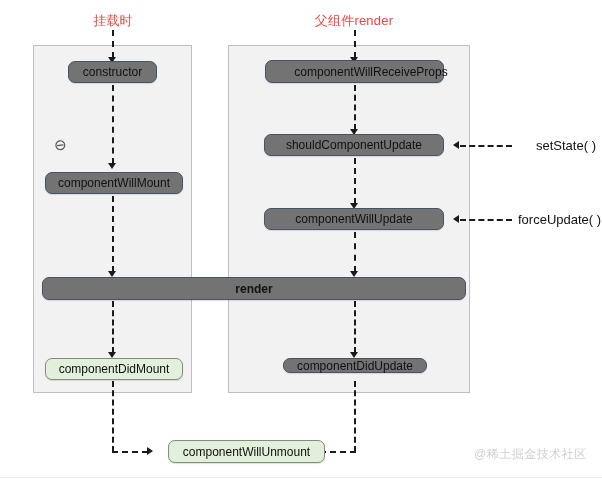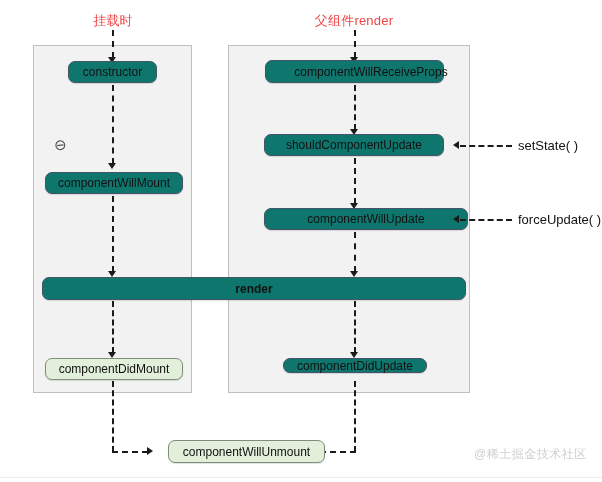--- a/index.html
+++ b/index.html
@@ -32,21 +32,21 @@
   .node {
     position: absolute;
     box-sizing: border-box;
     border-radius: 7px;
     display: flex;
     align-items: center;
     justify-content: center;
     font-size: 12px;
     color: #111111;
     white-space: nowrap;
-    background: #0f766e;
+    background: #737373;
     border: 1.3px solid #44546a;
     box-shadow: 0 1px 1px rgba(0,0,0,0.12);
   }
   .node.green {
     background: #e2efda;
     border: 1.3px solid #7f8f77;
   }
   .node.render-bar {
     font-weight: bold;
     justify-content: flex-start;
@@ -152,26 +152,26 @@
 
   <div class="node" style="left:265px; top:60px; width:179px; height:23px;padding-left:33px;">componentWillReceiveProps</div>
 
   <div class="vline" style="left:354px; top:85px; height:45px;"></div>
   <div class="arrow-down" style="left:350px; top:129px;"></div>
 
   <div class="node" style="left:264px; top:134px; width:180px; height:22px;">shouldComponentUpdate</div>
 
   <div class="hline" style="left:460px; top:145px; width:52px;"></div>
   <div class="arrow-left" style="left:453px; top:141px;"></div>
-  <div class="side-label" style="left:518px; top:138px;">setState( )</div>
+  <div class="side-label" style="left:536px; top:138px;">setState( )</div>
 
   <div class="vline" style="left:354px; top:158px; height:46px;"></div>
   <div class="arrow-down" style="left:350px; top:203px;"></div>
 
-  <div class="node" style="left:264px; top:208px; width:204px; height:22px;text-align:center;">componentWillUpdate</div>
+  <div class="node" style="left:264px; top:208px; width:180px; height:22px;text-align:center;">componentWillUpdate</div>
 
   <div class="hline" style="left:460px; top:219px; width:52px;"></div>
   <div class="arrow-left" style="left:453px; top:215px;"></div>
   <div class="side-label" style="left:518px; top:212px;">forceUpdate( )</div>
 
   <div class="vline" style="left:354px; top:232px; height:40px;"></div>
   <div class="arrow-down" style="left:350px; top:271px;"></div>
 
   <div class="node render-bar" style="left:42px; top:277px; width:424px; height:23px;">
     <span class="render-label">render</span>

